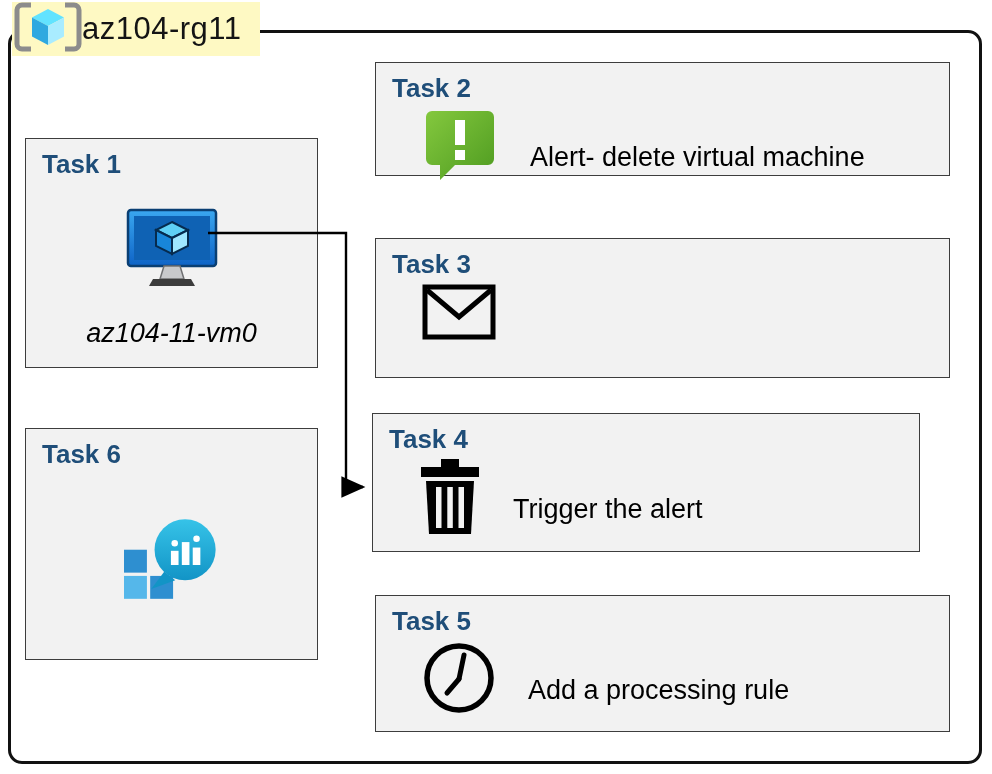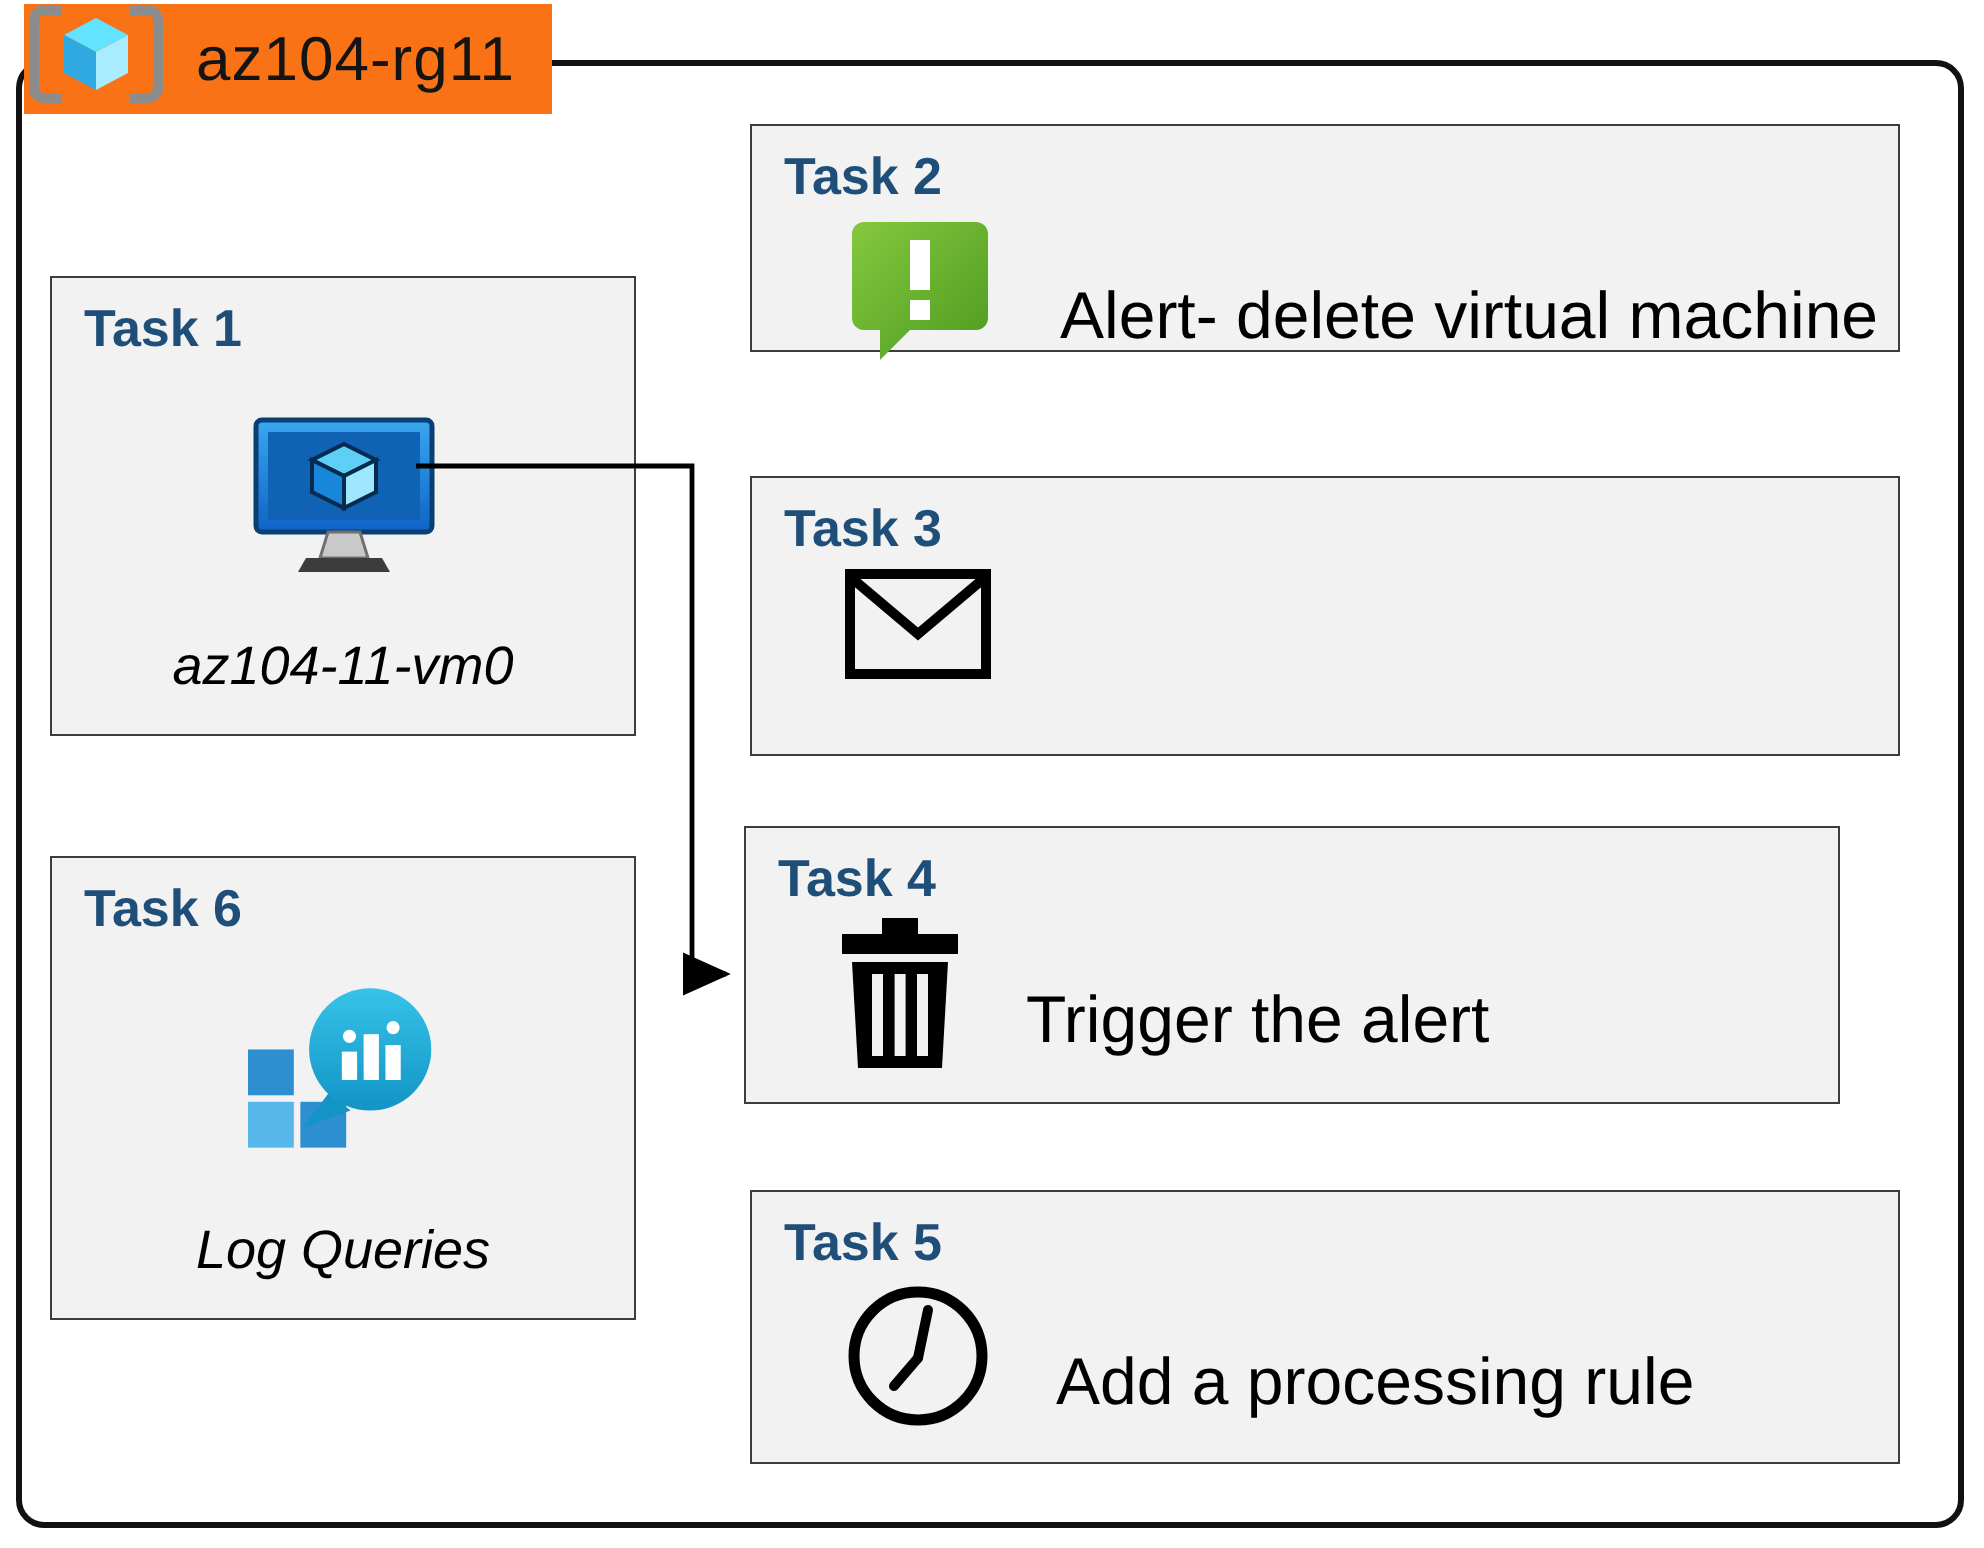--- a/index.html
+++ b/index.html
@@ -7,22 +7,22 @@
     width:992px;height:774px;position:relative;overflow:hidden;
     font-family:"Liberation Sans", sans-serif;color:#000;
   }
   
   .rg-frame{
     position:absolute;left:8px;top:30px;width:974px;height:734px;
     border:3px solid #111;border-radius:14px;box-sizing:border-box;
   }
   .rg-legend{
     position:absolute;left:12px;top:2px;z-index:3;
-    display:flex;align-items:center;gap:16px;
-    background:#f97316;padding:0 18px 0 2px;
+    display:flex;align-items:center;gap:0;
+    background:#fef9c3;padding:0 18px 0 2px;
   }
   .rg-legend .rg-label{font-size:31px;color:#141414;letter-spacing:0.5px;}
 
   
   .task-box{
     position:absolute;background:#f2f2f2;border:1.7px solid #3d3d3d;
     box-sizing:border-box;
   }
   .task-title{
     color:#1f4e79;font-weight:bold;font-size:26px;
@@ -30,21 +30,21 @@
   }
   
   .box-vert{display:flex;flex-direction:column;}
   .box-vert .icon-wrap{display:flex;justify-content:center;align-items:center;flex:1;}
   .box-vert .task-label{font-size:27px;text-align:center;padding-bottom:18px;font-style:italic;}
   
   .box-row .task-row{
     display:flex;align-items:center;gap:32px;
     padding-left:46px;margin-top:4px;
   }
-  .box-row .task-label{font-size:33px;margin-top:20px;}
+  .box-row .task-label{font-size:27px;margin-top:20px;}
 
   #task1{left:25px;top:138px;width:293px;height:230px;}
   #task6{left:25px;top:428px;width:293px;height:232px;}
   #task2{left:375px;top:62px;width:575px;height:114px;}
   #task3{left:375px;top:238px;width:575px;height:140px;}
   #task4{left:372px;top:413px;width:548px;height:139px;}
   #task5{left:375px;top:595px;width:575px;height:137px;}
 
   .connector-layer{
     position:absolute;left:0;top:0;width:992px;height:774px;
@@ -106,21 +106,20 @@
       <rect x="27" y="54" width="21" height="21" fill="#2e8fd0"></rect>
       <path d="M40 50 L28 66 L50 58 Z" fill="#1294c6"></path>
       <circle cx="59" cy="30" r="28" fill="url(#lqg)"></circle>
       <rect x="46" y="31" width="7" height="13" fill="#fff"></rect>
       <rect x="56" y="23" width="7" height="21" fill="#fff"></rect>
       <rect x="66" y="28" width="7" height="16" fill="#fff"></rect>
       <circle cx="49.5" cy="24" r="3" fill="#fff"></circle>
       <circle cx="69.5" cy="20" r="3" fill="#fff"></circle>
     </svg>
   </div>
-  <div class="task-label">Log Queries</div>
 </div>
 
 <div class="task-box box-row" id="task2">
   <div class="task-title">Task 2</div>
   <div class="task-row">
     <span>
       <svg width="76" height="74" viewBox="0 0 76 74">
         <defs>
           <linearGradient id="alertg" x1="0" y1="0" x2="1" y2="1">
             <stop offset="0" stop-color="#84c83e"></stop>

